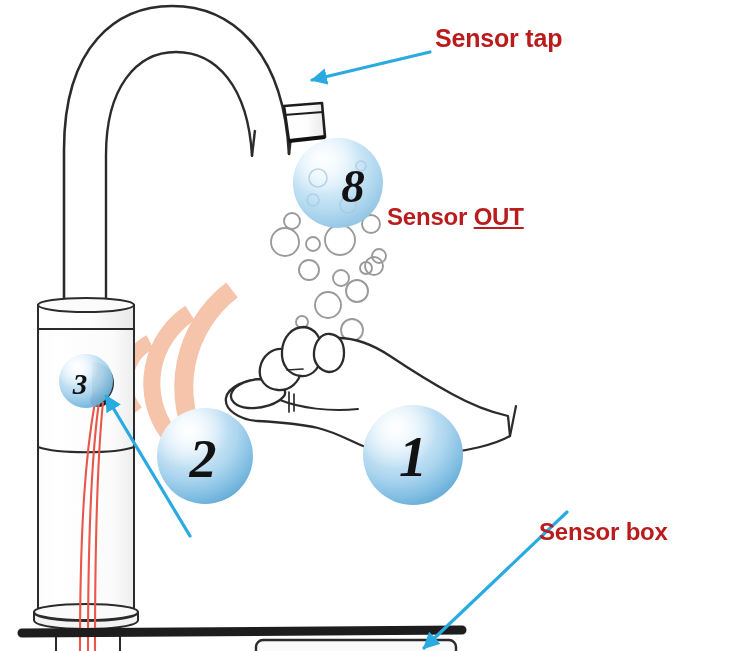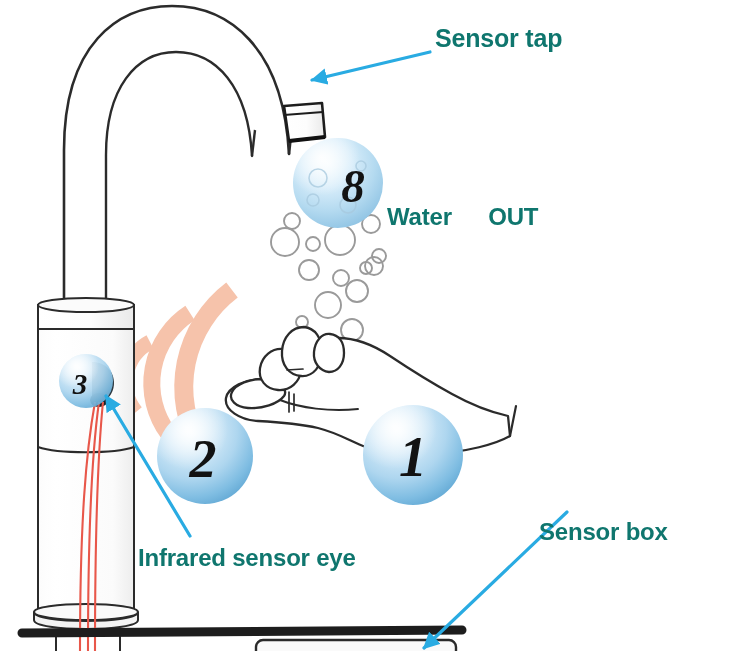--- a/index.html
+++ b/index.html
@@ -20,29 +20,29 @@
   }
   #stage svg.layer {
     position: absolute;
     left: 0;
     top: 0;
     width: 751px;
     height: 651px;
   }
   .label {
     position: absolute;
-    color: #0f766e;
+    color: #b91c1c;
     font-family: "Liberation Sans", sans-serif;
     font-weight: 700;
     white-space: nowrap;
     letter-spacing: -0.2px;
   }
   #lbl-sensor-tap { left: 435px; top: 24px; font-size: 25px; }
   #lbl-water-out  { left: 387px; top: 203px; font-size: 24px; font-weight: 600; }
-  #lbl-water-out .und { text-underline-offset: 2px; margin-left: 30px; }
+  #lbl-water-out .und { text-decoration: underline; text-underline-offset: 2px; }
   #lbl-infrared   { left: 138px; top: 544px; font-size: 24px; font-weight: 600; }
   #lbl-control    { left: 539px; top: 518px; font-size: 24px; }
 </style>
 </head>
 <body>
 
 <div id="stage">
 
   <svg class="layer" viewBox="0 0 751 651">
     <defs>
@@ -244,19 +244,18 @@
 
     <g fill="none" stroke="#29abe2" stroke-width="3.2" stroke-linecap="round">
       <line x1="430" y1="52" x2="312" y2="80" marker-end="url(#cyanArrow)"></line>
       <line x1="190" y1="536" x2="106" y2="396" marker-end="url(#cyanArrow)"></line>
       <line x1="567" y1="512" x2="424" y2="648" marker-end="url(#cyanArrow)"></line>
     </g>
   </svg>
 
   <div class="label" id="lbl-sensor-tap">Sensor tap</div>
 
-  <div class="label" id="lbl-water-out"><span>Water </span><span class="und">OUT</span></div>
-
-  <div class="label" id="lbl-infrared">Infrared sensor eye</div>
+  <div class="label" id="lbl-water-out"><span>Sensor </span><span class="und">OUT</span></div>
+
 
   <div class="label" id="lbl-control">Sensor box</div>
 
 </div>
 
 </body></html>

